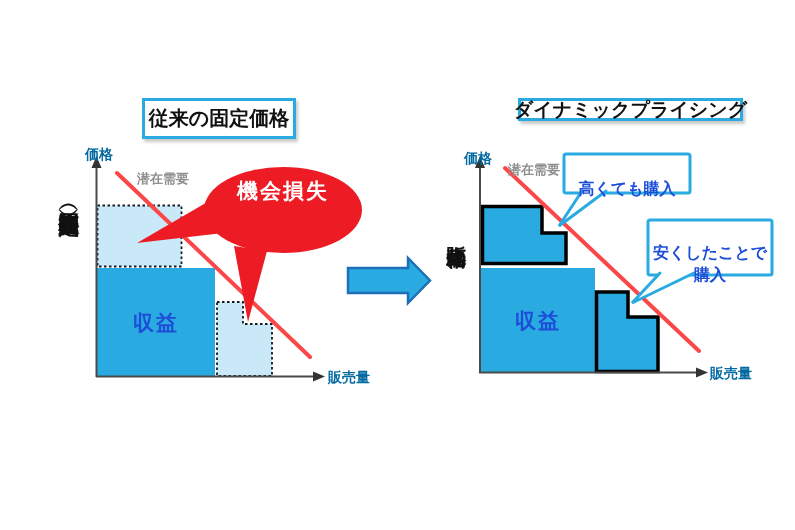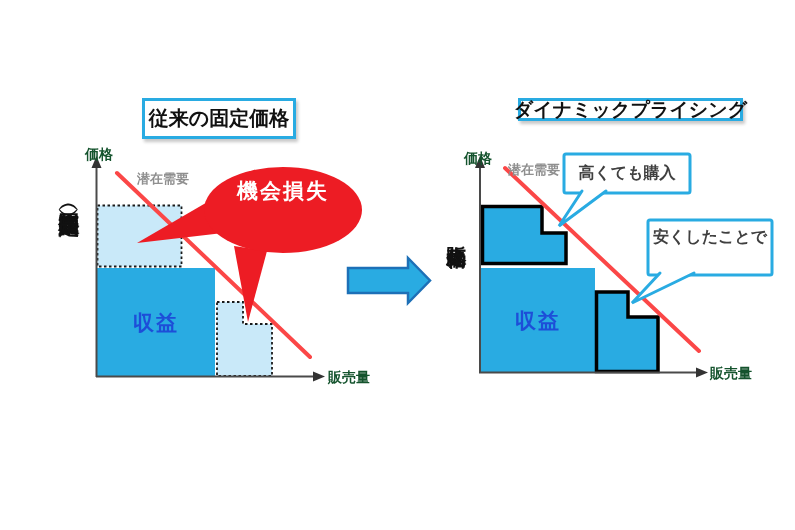--- a/index.html
+++ b/index.html
@@ -1,33 +1,33 @@
 <!DOCTYPE html>
 <html><head>
 <meta charset="utf-8">
 <style>
   html,body{margin:0;padding:0;background:#fff;}
   body{font-family:"Liberation Sans","DejaVu Sans",sans-serif;}
   .stage{position:relative;width:795px;height:530px;background:#fff;overflow:hidden;padding-left:28px;}
   .svg-layer{position:absolute;left:0;top:0;z-index:1;}
-  .txt{position:absolute;z-index:2;color:#14532d;font-weight:bold;white-space:nowrap;}
+  .txt{position:absolute;z-index:2;color:#0369a1;font-weight:bold;white-space:nowrap;}
   .title-box{
     position:absolute;z-index:2;display:flex;align-items:center;justify-content:center;
     background:#fff;border:3px solid #29ABE2;box-sizing:border-box;
     font-weight:bold;color:#111;box-shadow:2px 3px 3px rgba(0,0,0,0.22);
   }
   .title-box span{white-space:nowrap;}
   .vlabel{
     position:absolute;z-index:2;writing-mode:vertical-rl;text-orientation:mixed;
     font-weight:bold;color:#111;line-height:1.05;
   }
   .fill-center{display:flex;align-items:center;justify-content:center;}
   .revenue-label{position:absolute;z-index:2;color:#1d4ed8;font-weight:bold;}
   .bubble-label{position:absolute;z-index:3;color:#fff;font-weight:bold;}
-  .callout-text{position:absolute;z-index:3;color:#404040;font-weight:bold;text-align:center;}
+  .callout-text{position:absolute;z-index:3;color:#1d4ed8;font-weight:bold;text-align:center;margin-top:16px;}
   .gray{color:#8F8F8F;}
 </style>
 </head>
 <body>
 
 <div class="stage">
 
   <svg class="svg-layer" width="795" height="530" viewBox="0 0 795 530">
 
     <rect x="97.5" y="205.5" width="84" height="61" fill="#C9E9F9" stroke="#1a1a1a" stroke-width="1.8" stroke-dasharray="2.5,2.5"></rect>
@@ -85,15 +85,16 @@
   </div>
   <div class="txt" style="left:464px;top:150px;font-size:14px;">価格</div>
   <div class="txt gray" style="left:508px;top:161px;font-size:13px;">潜在需要</div>
   <div class="vlabel" style="left:446px;top:230px;font-size:20px;letter-spacing:1px;">販売価格</div>
   <div class="revenue-label fill-center" style="left:481px;top:268px;width:114px;height:105px;font-size:21px;letter-spacing:2px;">収益</div>
   <div class="txt" style="left:710px;top:365px;font-size:14px;">販売量</div>
 
   <div class="callout-text fill-center" style="left:564px;top:154px;width:126px;height:39px;font-size:16px;">高くても購入</div>
   <div class="callout-text" style="left:648px;top:226px;width:124px;font-size:16px;line-height:1.35;">
     <div>安くしたことで</div>
+    <div>購入</div>
   </div>
 
 </div>
 
 </body></html>

